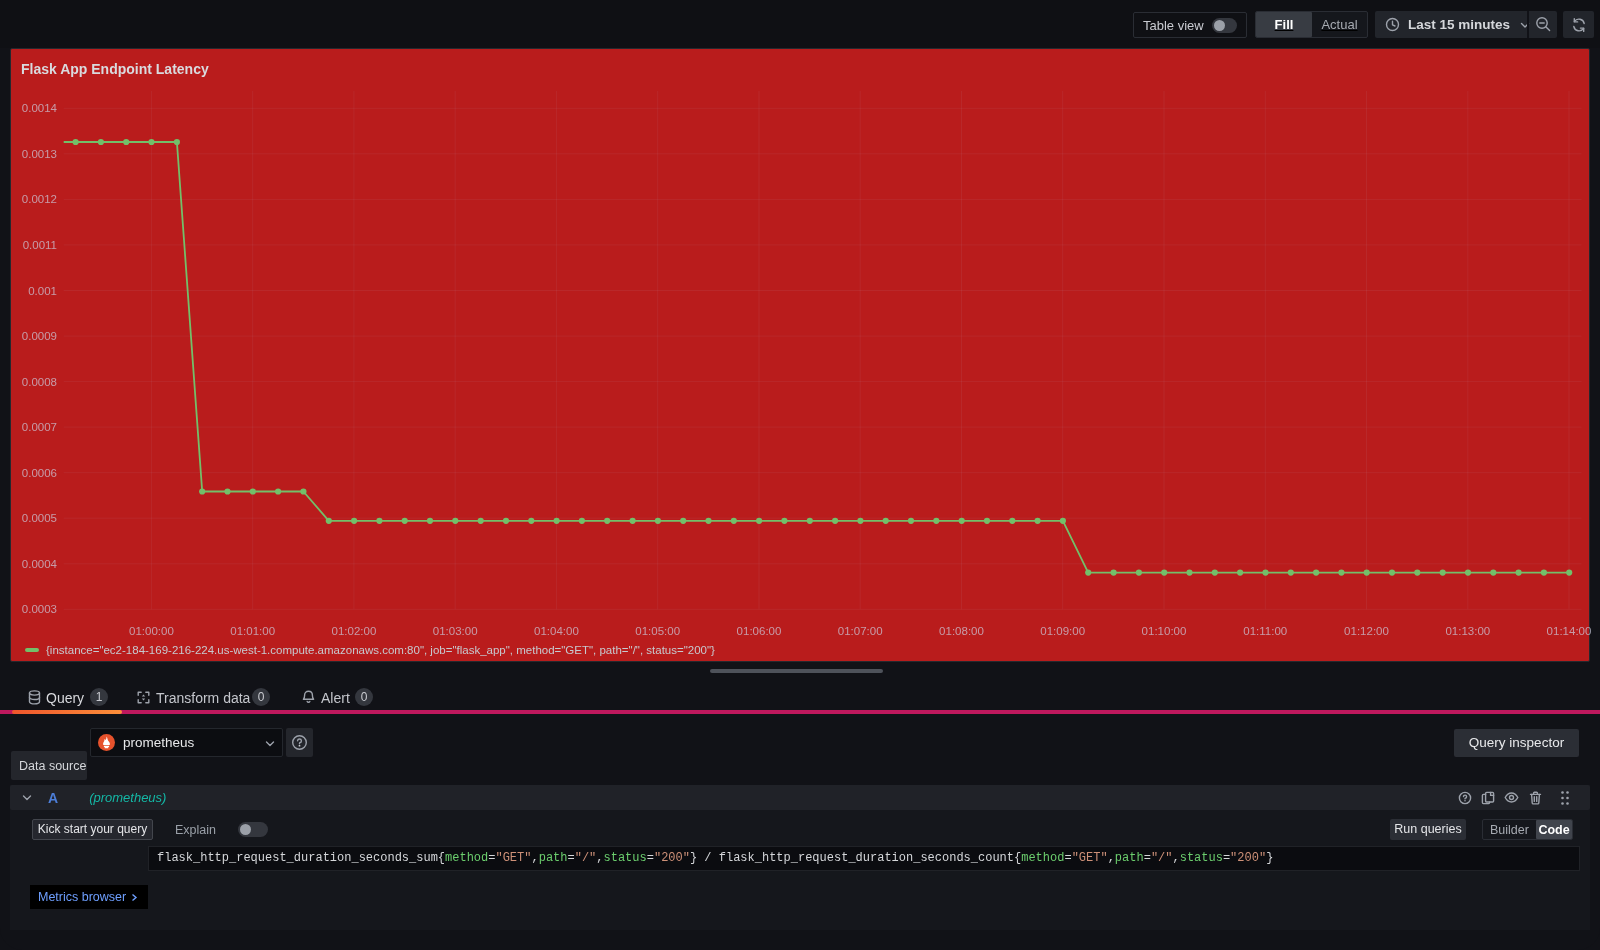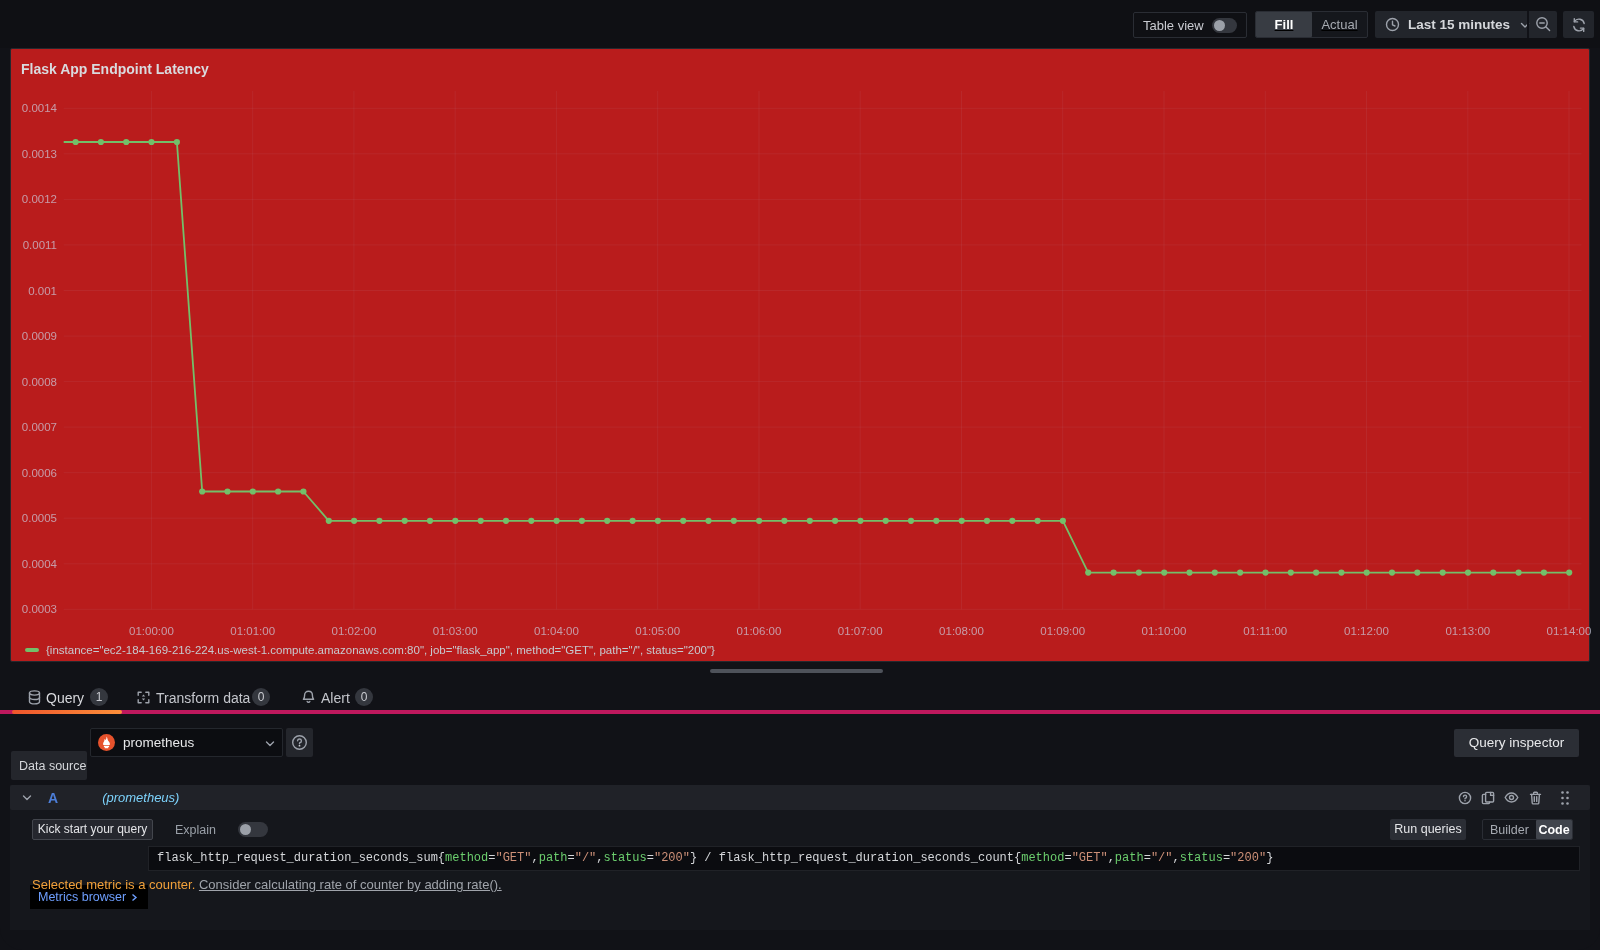--- a/index.html
+++ b/index.html
@@ -234,21 +234,21 @@
 </div>
 <div class="abs" style="left:1454px;top:729px;width:125px;height:28px;background:#2b2e35;border-radius:2px;text-align:center;line-height:28px;font-size:13.5px;font-weight:500;color:#e8e9eb;">Query inspector</div>
 
 <div class="abs" style="left:10px;top:785px;width:1580px;height:145px;background:#15171c;">
 
   <div class="abs row" style="left:0;top:0;width:1580px;height:25px;background:#202228;border-radius:2px;">
     <svg width="12" height="12" style="margin-left:11px;" viewBox="0 0 12 12">
           <path d="M2.5 4 L6 7.5 L9.5 4" class="ics"></path>
         </svg>
     <span style="margin-left:15px;font-size:14px;font-weight:600;color:#4c7ed8;">A</span>
-    <span style="margin-left:44px;font-size:13px;font-style:italic;color:#7dd3fc;">(prometheus)</span>
+    <span style="margin-left:31px;font-size:13px;font-style:italic;color:#14b8a6;">(prometheus)</span>
 
     <svg width="14" height="14" class="abs" style="left:1448px;top:6px;" viewBox="0 0 14 14">
           <circle cx="7" cy="7" r="5.6" class="ics"></circle>
           <path d="M5.5 5.6 A1.55 1.55 0 1 1 7.2 7.2 L7 7.9" class="ics"></path>
           <circle cx="7" cy="9.7" r="0.8" fill="#9da2ab"></circle>
         </svg>
     <svg width="14" height="14" class="abs" style="left:1471px;top:6px;" viewBox="0 0 14 14">
           <rect x="4.6" y="1.4" width="8" height="9.6" rx="1" class="ics"></rect>
           <path d="M9.6 1.4 V4.4 H12.6" class="ics"></path>
           <path d="M4.6 3.4 H2.4 A1 1 0 0 0 1.4 4.4 V11.6 A1 1 0 0 0 2.4 12.6 H7.6 A1 1 0 0 0 8.6 11.6 V11" class="ics"></path>
@@ -287,19 +287,16 @@
   </div>
 
   <div class="abs row" style="left:20px;top:60px;width:118px;height:24px;background:#000000;margin-top:40px;">
     <span style="margin-left:8px;font-size:12.5px;font-weight:500;color:#6e9fff;">Metrics browser</span>
     <svg width="9" height="9" style="margin-left:4px;" viewBox="0 0 9 9">
           <path d="M2.5 1.5 L6 4.5 L2.5 7.5" stroke="#6e9fff" fill="none" stroke-width="1.4"></path>
         </svg>
   </div>
   <div class="abs" style="left:138px;top:61px;width:1432px;height:25px;background:#0b0c10;border:1px solid #202227;font-family:'Liberation Mono',monospace;font-size:12px;line-height:23px;color:#d5d7da;white-space:pre;padding-left:8px;">flask_http_request_duration_seconds_sum{<span style="color:#6ccf6e;">method</span>=<span style="color:#ce9178;">"GET"</span>,<span style="color:#6ccf6e;">path</span>=<span style="color:#ce9178;">"/"</span>,<span style="color:#6ccf6e;">status</span>=<span style="color:#ce9178;">"200"</span>} / flask_http_request_duration_seconds_count{<span style="color:#6ccf6e;">method</span>=<span style="color:#ce9178;">"GET"</span>,<span style="color:#6ccf6e;">path</span>=<span style="color:#ce9178;">"/"</span>,<span style="color:#6ccf6e;">status</span>=<span style="color:#ce9178;">"200"</span>}</div>
 
-  <div class="abs" style="left:22px;top:92px;font-size:13px;">
-    <span style="color:#f2a13a;">Selected metric is a counter. </span><span style="color:#a0a4ab;text-decoration:underline;">Consider calculating rate of counter by adding rate().</span>
-  </div>
 
 </div>
 
 </div>
 
 </body></html>

